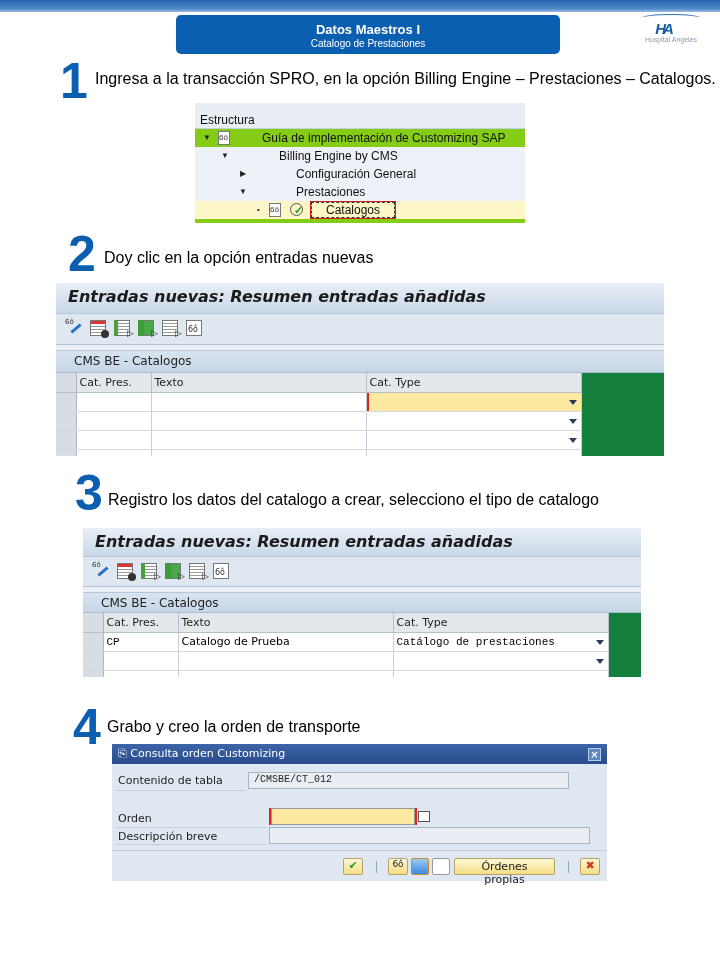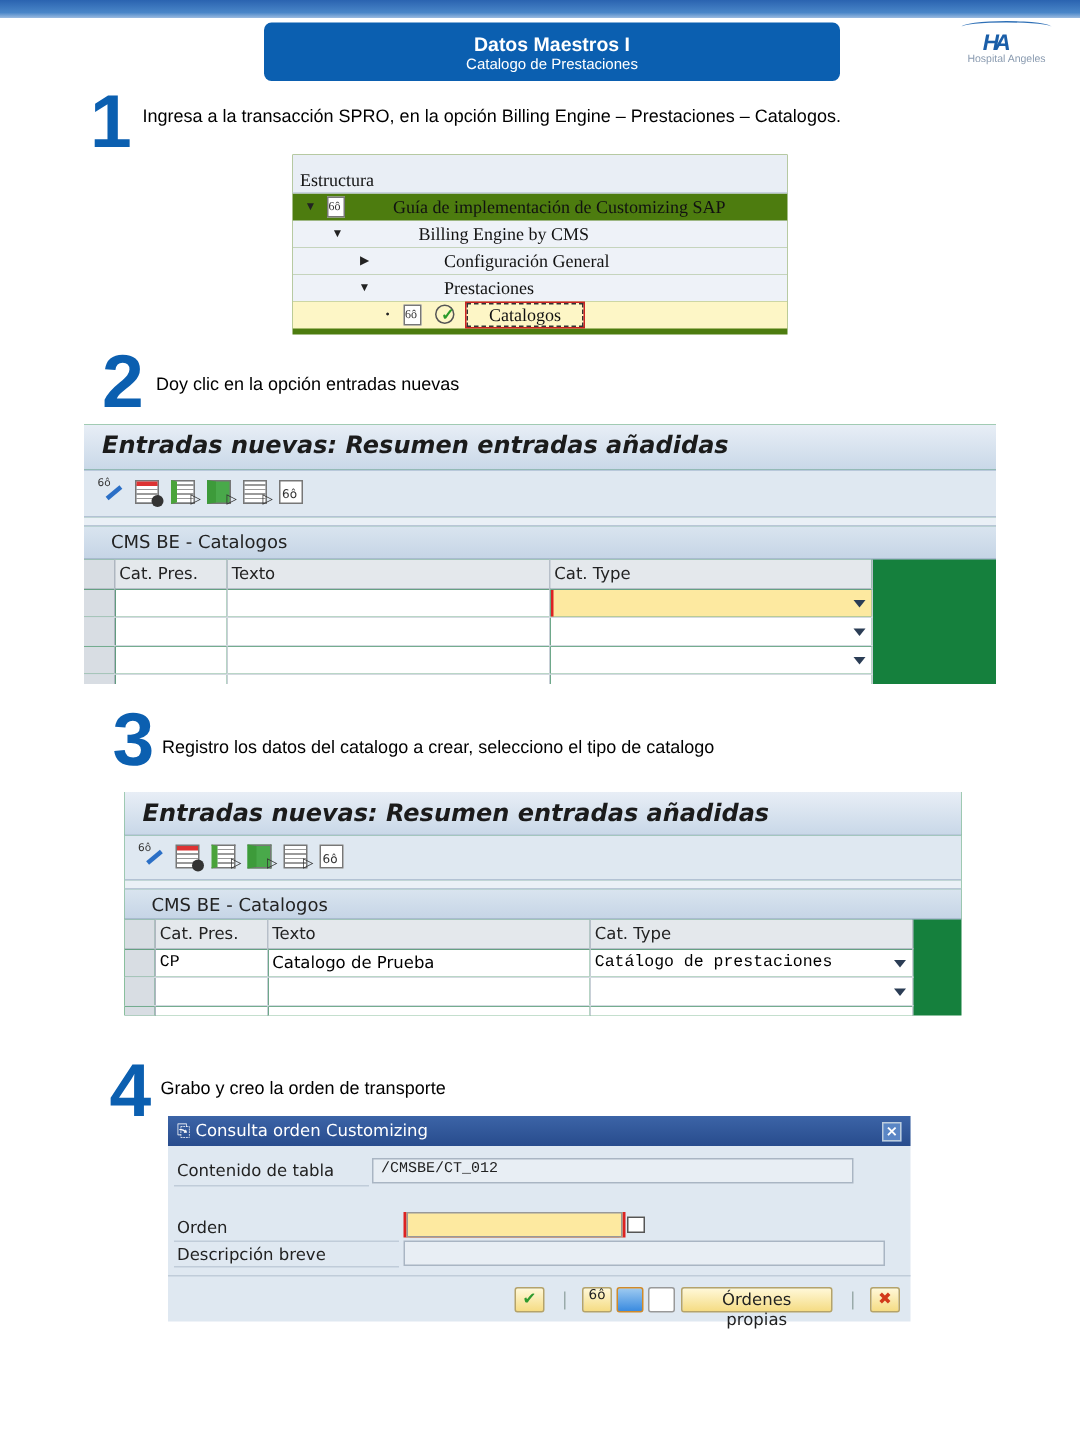--- a/index.html
+++ b/index.html
@@ -6,23 +6,23 @@
   body { width: 720px; height: 960px; background: #fff; position: relative; overflow: hidden; font-family: "Liberation Sans", sans-serif; }
   .topbar { position: absolute; left: 0; top: 0; width: 720px; height: 12px; background: linear-gradient(180deg,#2a63b0 0%,#4a86c8 70%,#9bbbe0 100%); }
   .title-box { position: absolute; left: 176px; top: 15px; width: 384px; height: 39px; background: #0b5fb0; border-radius: 5px; color: #fff; text-align: center; }
   .title-box .t1 { font-weight: bold; font-size: 13px; margin-top: 7px; }
   .title-box .t2 { font-size: 10px; margin-top: 1px; }
   .logo { position: absolute; left: 636px; top: 14px; width: 70px; height: 40px; text-align: center; }
   .logo .arc { width: 60px; height: 8px; border-top: 1.5px solid #2d6fb6; border-radius: 50% 50% 0 0; margin: 0 auto; }
   .logo .mark { color: #1a5ea8; font-weight: bold; font-size: 15px; letter-spacing: -3px; font-style: italic; line-height: 14px; margin-left: -16px;}
   .logo .name { color: #8a9bb0; font-size: 7px; }
   .step-num { position: absolute; color: #0b5fb0; font-weight: bold; font-size: 50px; line-height: 42px; font-family: "Liberation Sans", sans-serif; }
-  .step-text { position: absolute; font-size: 12px; color: #000; }
+  .step-text { position: absolute; font-size: 16px; color: #000; }
   
-  .tree { position: absolute; left: 195px; top: 103px; width: 330px; height: 120px; background: #4d7c0f; font-family: Liberation Serif, serif; font-size: 12px; color: #111; overflow: hidden; }
+  .tree { position: absolute; left: 195px; top: 103px; width: 330px; height: 120px; background: #84cc16; font-family: Liberation Sans, sans-serif; font-size: 12px; color: #111; overflow: hidden; }
   .tree .hdr { height: 26px; background: #e9eef5; border-bottom: 1px solid #c7d1de; padding: 10px 0 0 5px; font-size: 12px; line-height: 14px;}
   .tree .row { position: relative; height: 18px; line-height: 18px; }
   .tree .row.alt { background: #eef2f8; }
   .tree .row.sel { background: #fdf6c6; }
   .tree .arrow { position: absolute; font-size: 8px; color: #222; }
   .tree .lbl { position: absolute; }
   .ico-doc { position: absolute; width: 12px; height: 14px; border: 1px solid #777; background: #fff; top: 2px; }
   .ico-doc::after { content: "6ô"; position: absolute; left: 0; top: 1px; font-size: 8px; line-height: 10px; color: #333; }
   .ico-clock { position: absolute; width: 13px; height: 13px; border: 1px solid #555; border-radius: 50%; top: 2px; }
   .ico-clock::after { content: "✓"; position: absolute; left: 3px; top: -3px; font-size: 11px; color: #2a9a2a; font-weight: bold;}

